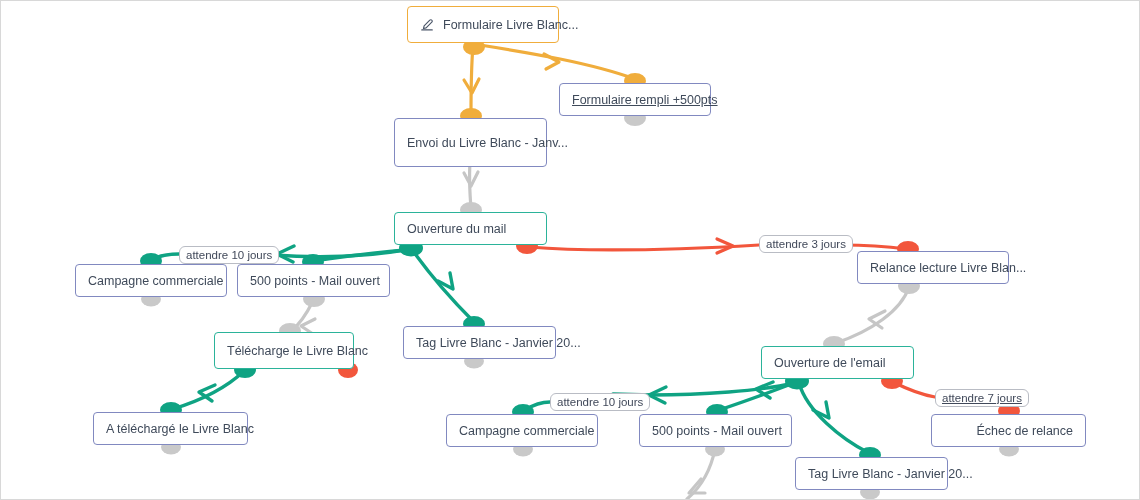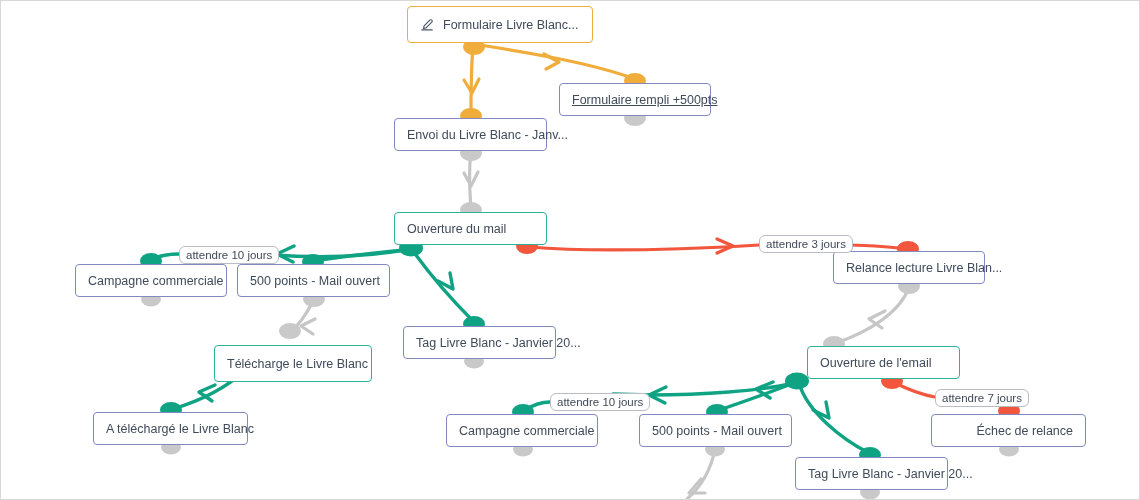--- a/index.html
+++ b/index.html
@@ -145,67 +145,67 @@
     <ellipse cx="522" cy="448" rx="10" ry="7.5" fill="#c9c9c9"></ellipse>
     <ellipse cx="1008" cy="448" rx="10" ry="7.5" fill="#c9c9c9"></ellipse>
     <ellipse cx="869" cy="491" rx="10" ry="7.5" fill="#c9c9c9"></ellipse>
 
     <path d="M 714 448 C 710 468, 700 486, 686 498" fill="none" stroke="#c6c6c6" stroke-width="3.2" stroke-linecap="round"></path>
     <path d="M 700 478 L 688 492 L 704 492" fill="none" stroke="#c6c6c6" stroke-width="3.2" stroke-linecap="round" stroke-linejoin="round"></path>
     <ellipse cx="714" cy="448" rx="10" ry="7.5" fill="#c9c9c9"></ellipse>
 
   </svg>
 
-  <div class="node amber" style="left:406px;top:5px;width:186px;height:37px;">
+  <div class="node amber" style="left:406px;top:5px;width:152px;height:37px;">
     <span class="edit-icon">
       <svg viewBox="0 0 16 16" width="14" height="14" fill="none" stroke="#4a5568" stroke-width="1.3" stroke-linecap="round" stroke-linejoin="round">
         <path d="M13.5 2.5 a1.6 1.6 0 0 1 0 2.3 L7 11.3 L4 12 L4.7 9 L11.2 2.5 a1.6 1.6 0 0 1 2.3 0 z"></path>
         <path d="M2 13.6 h12"></path>
       </svg>
     </span>
     <span>Formulaire Livre Blanc...</span>
   </div>
 
   <div class="node" style="left:558px;top:82px;width:152px;height:33px;text-decoration:underline;">
     <span>Formulaire rempli +500pts</span>
   </div>
 
-  <div class="node" style="left:393px;top:117px;width:153px;height:33px;">
+  <div class="node" style="left:393px;top:117px;width:153px;height:49px;">
     <span>Envoi du Livre Blanc - Janv...</span>
   </div>
 
   <div class="node teal" style="left:393px;top:211px;width:153px;height:33px;text-align:right;">
     <span>Ouverture du mail</span>
   </div>
 
   <div class="node" style="left:74px;top:263px;width:152px;height:33px;">
     <span>Campagne commerciale</span>
   </div>
 
   <div class="node" style="left:236px;top:263px;width:153px;height:33px;">
     <span>500 points - Mail ouvert</span>
   </div>
 
   <div class="node" style="left:402px;top:325px;width:153px;height:33px;">
     <span>Tag Livre Blanc - Janvier 20...</span>
   </div>
 
-  <div class="node teal" style="left:213px;top:331px;width:158px;height:37px;margin-top:13px;">
+  <div class="node teal" style="left:213px;top:331px;width:140px;height:37px;">
     <span>Télécharge le Livre Blanc</span>
   </div>
 
   <div class="node" style="left:92px;top:411px;width:155px;height:33px;text-align:center;">
     <span>A téléchargé le Livre Blanc</span>
   </div>
 
-  <div class="node" style="left:832px;top:250px;width:152px;height:33px;">
+  <div class="node" style="left:856px;top:250px;width:152px;height:33px;">
     <span>Relance lecture Livre Blan...</span>
   </div>
 
-  <div class="node teal" style="left:760px;top:345px;width:153px;height:33px;margin-left:46px;">
+  <div class="node teal" style="left:760px;top:345px;width:153px;height:33px;">
     <span>Ouverture de l'email</span>
   </div>
 
   <div class="node" style="left:445px;top:413px;width:152px;height:33px;">
     <span>Campagne commerciale</span>
   </div>
 
   <div class="node" style="left:638px;top:413px;width:153px;height:33px;">
     <span>500 points - Mail ouvert</span>
   </div>
@@ -220,17 +220,17 @@
 
   <div class="wait-label" style="left:178px;top:245px;">
     <span>attendre 10 jours</span>
   </div>
   <div class="wait-label" style="left:758px;top:234px;">
     <span>attendre 3 jours</span>
   </div>
   <div class="wait-label" style="left:549px;top:392px;">
     <span>attendre 10 jours</span>
   </div>
-  <div class="wait-label" style="left:934px;top:388px;">
+  <div class="wait-label" style="left:934px;top:388px;text-decoration:underline;">
     <span>attendre 7 jours</span>
   </div>
 
 </div>
 
 </body></html>

